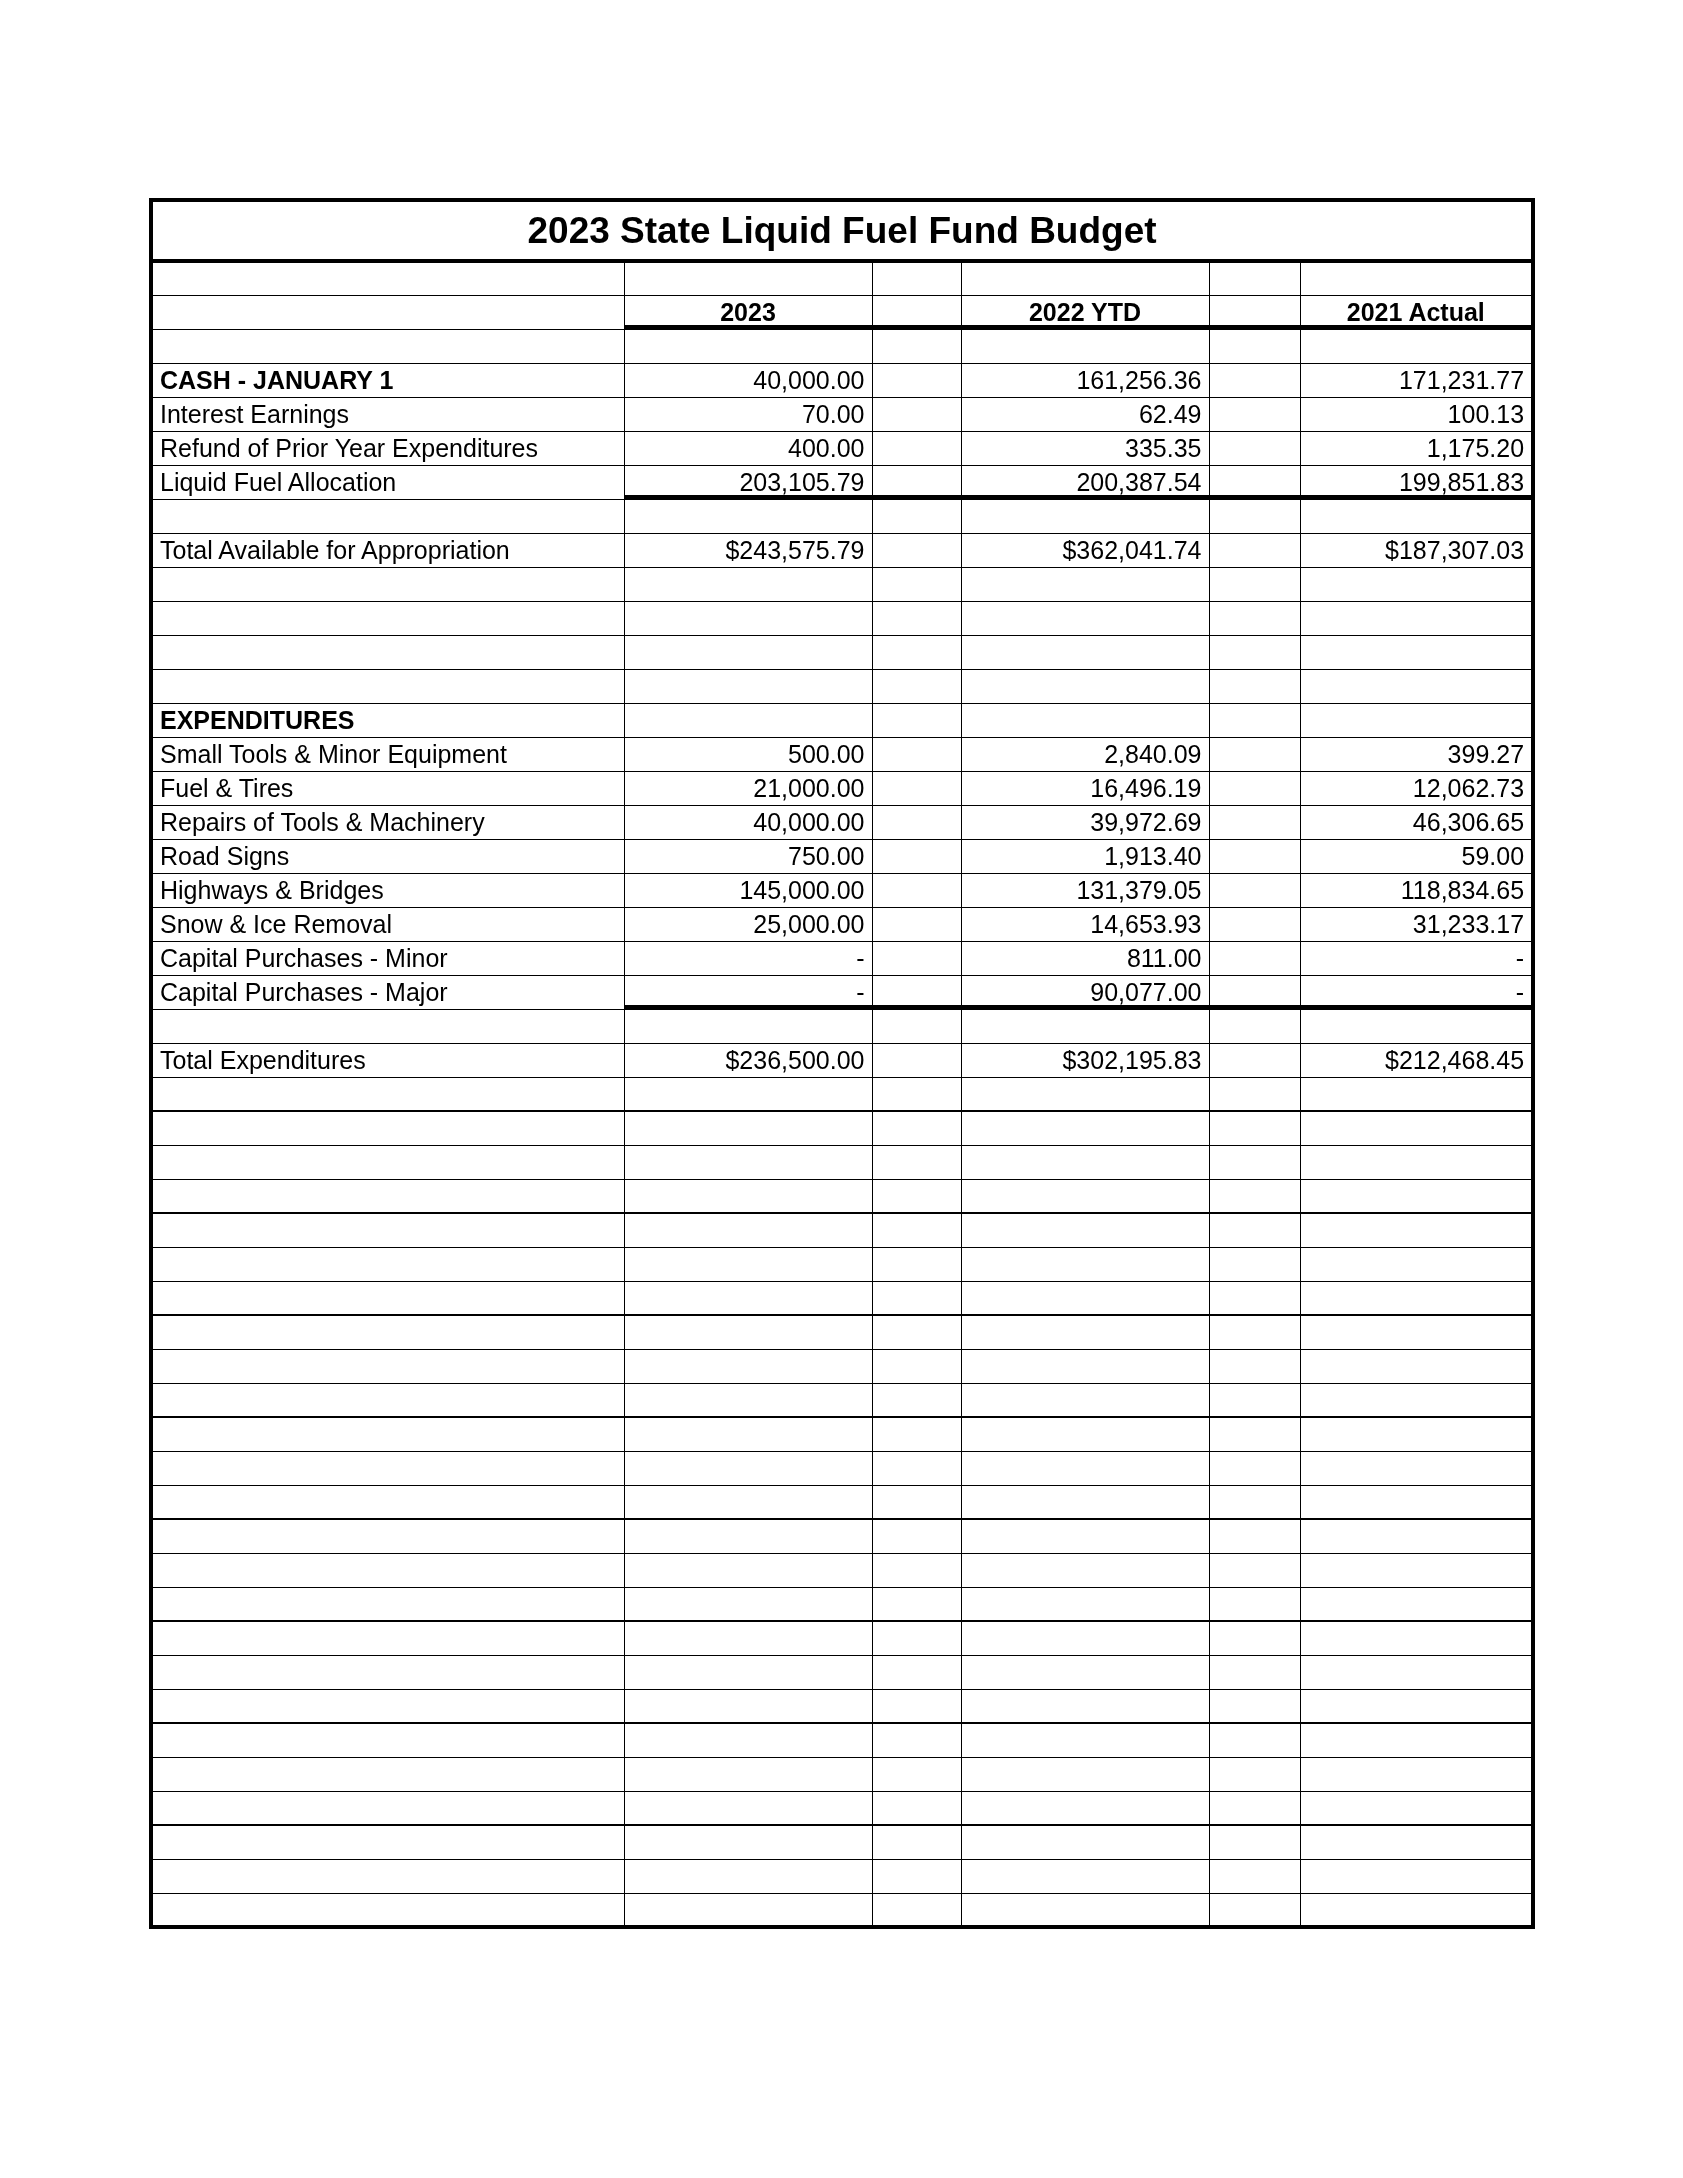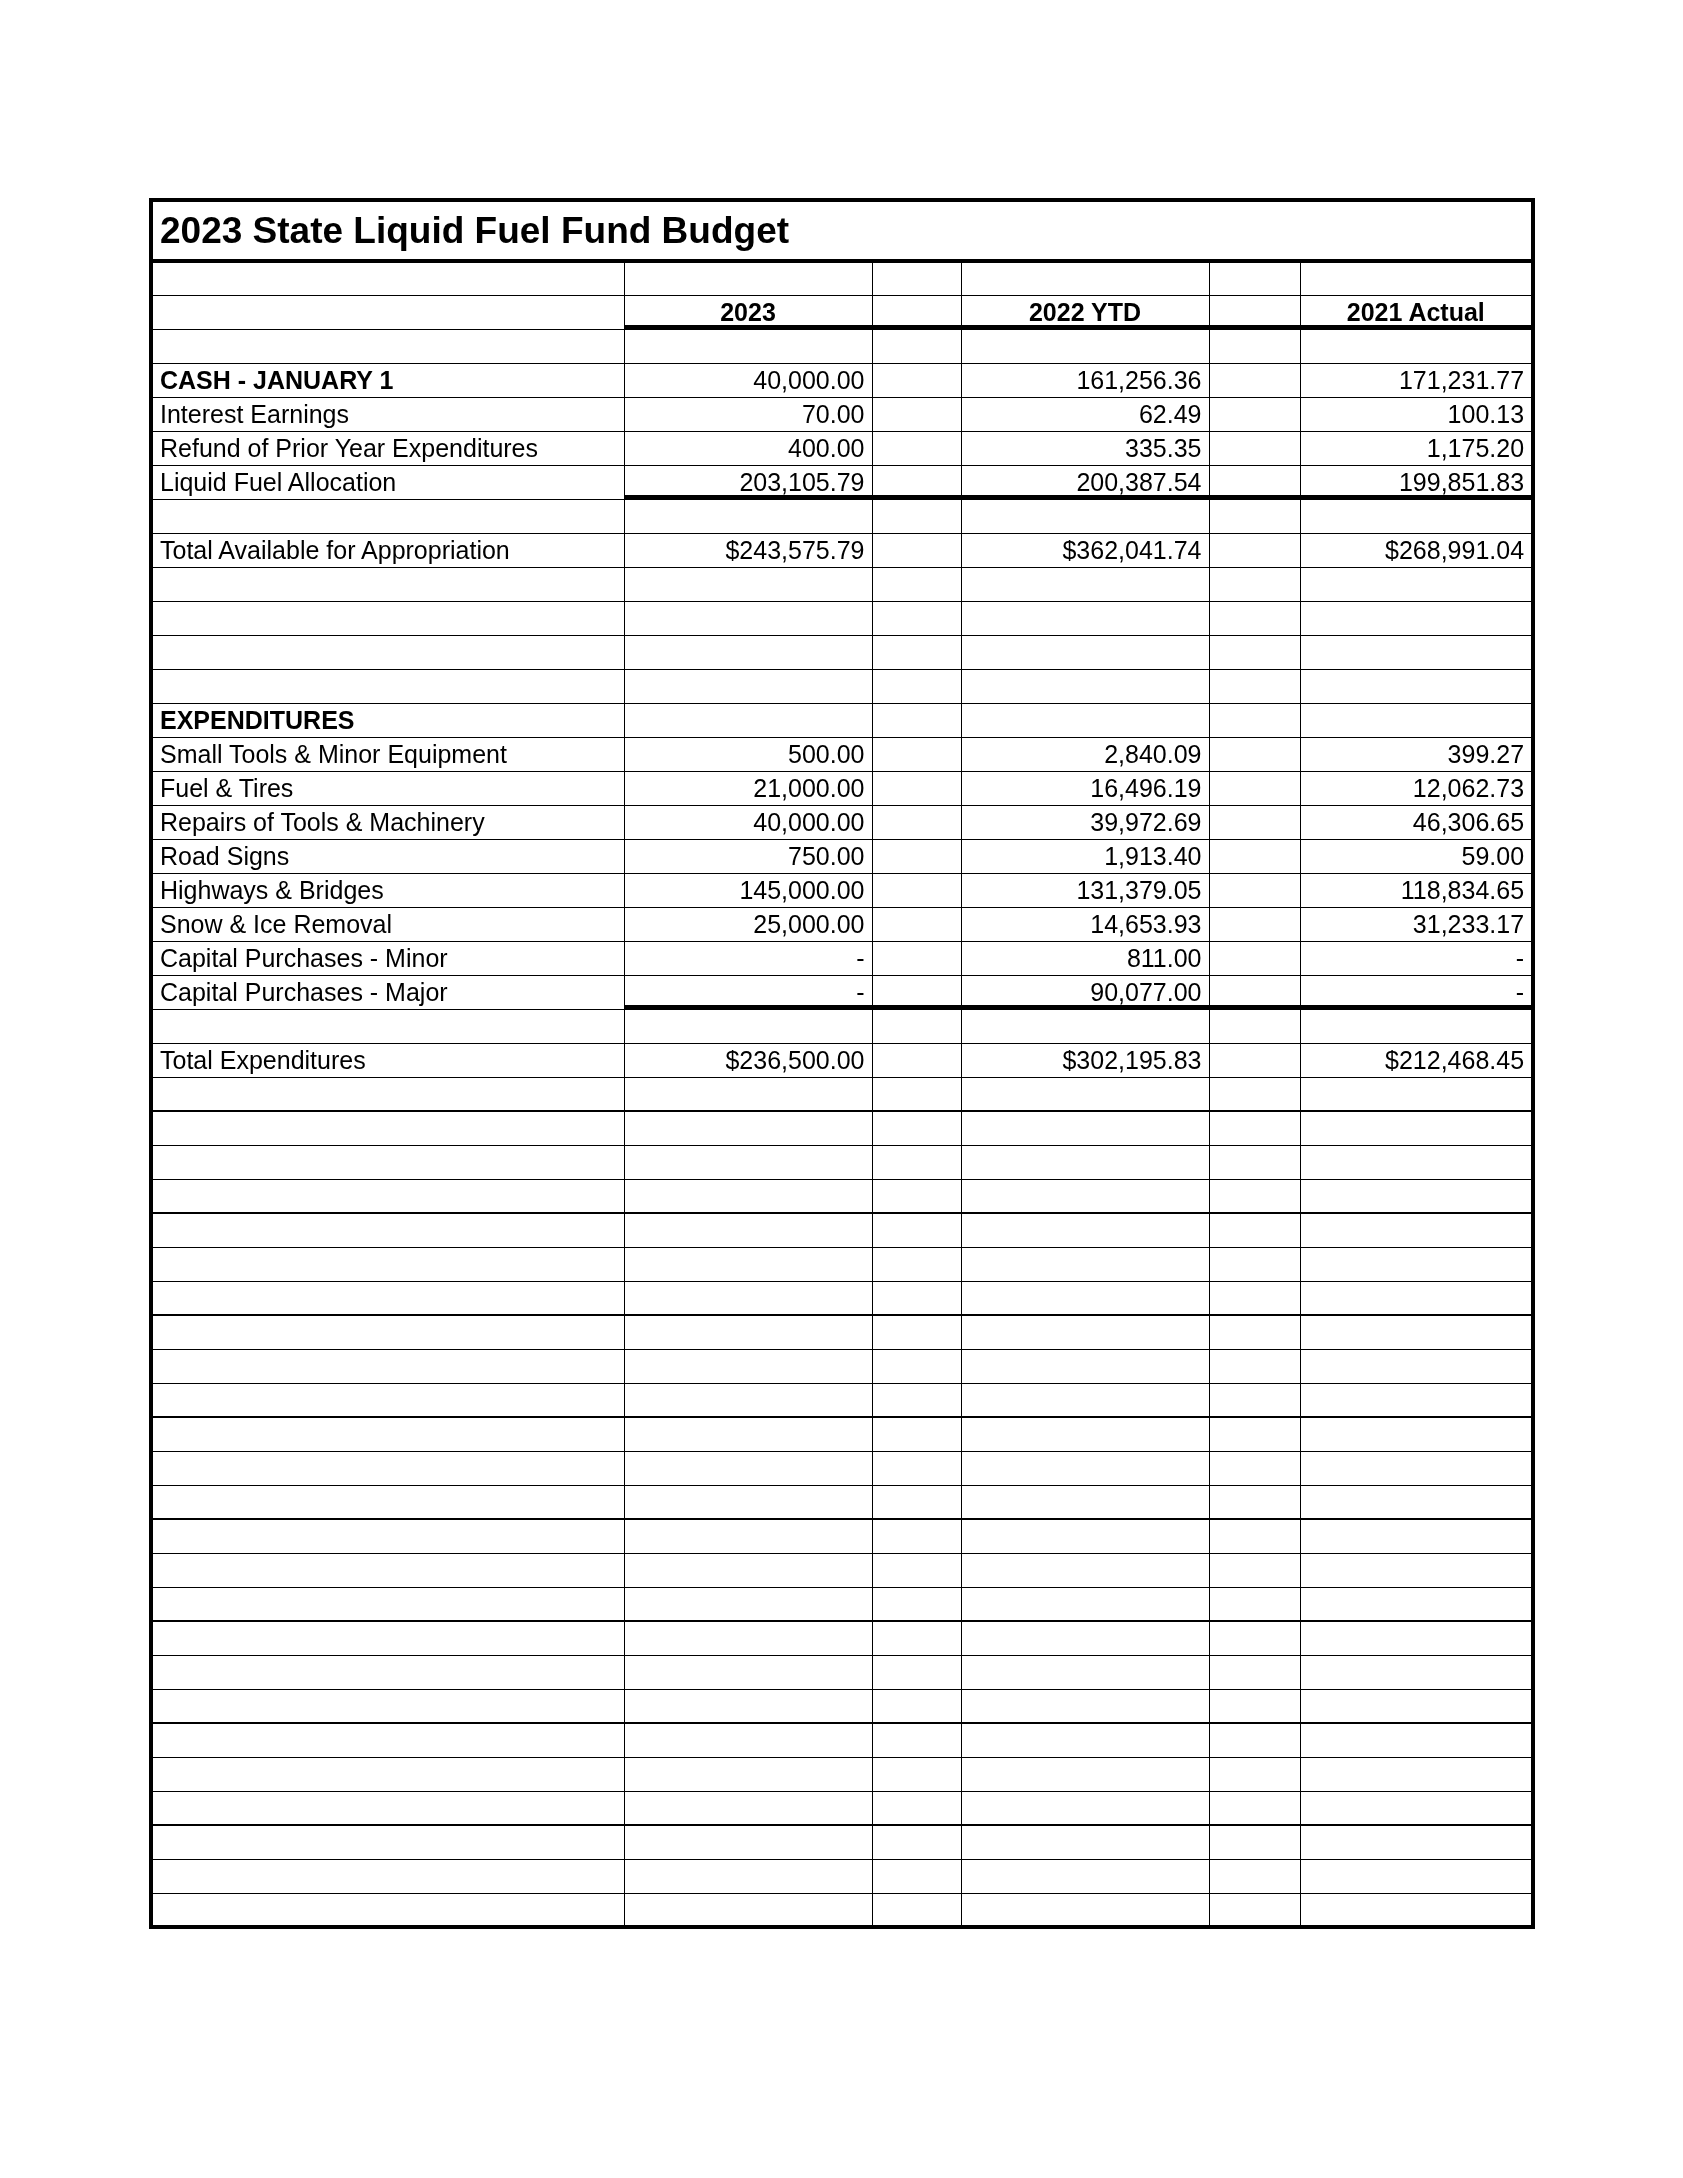--- a/index.html
+++ b/index.html
@@ -57,21 +57,21 @@
     border-top: 4px solid #000;
     border-right: 4px solid #000;
     border-bottom: 4px solid #000;
   }
 
   
   tr.title-row td {
     border-top: 0;
     border-left: 0;
     height: 61px;
-    text-align: left;
+    text-align: center;
     font-size: 37px;
     font-weight: bold;
     line-height: 57px;
     border-bottom: 4px solid #000;
   }
 
   
   .num    { text-align: right; margin-top: 36px; }
   .ctr    { text-align: center; font-weight: bold; }
   .bold   { font-weight: normal; }
@@ -176,21 +176,21 @@
       <td></td>
       <td></td>
     </tr>
 
     <tr>
       <td class="bold noleft">Total Available for Appropriation</td>
       <td class="num bold">$243,575.79</td>
       <td></td>
       <td class="num bold">$362,041.74</td>
       <td></td>
-      <td class="num bold">$268,991.04</td>
+      <td class="num bold">$187,307.03</td>
     </tr>
 
     <tr>
       <td class="noleft"></td>
           <td></td>
           <td></td>
           <td></td>
           <td></td>
           <td></td>
     </tr>

